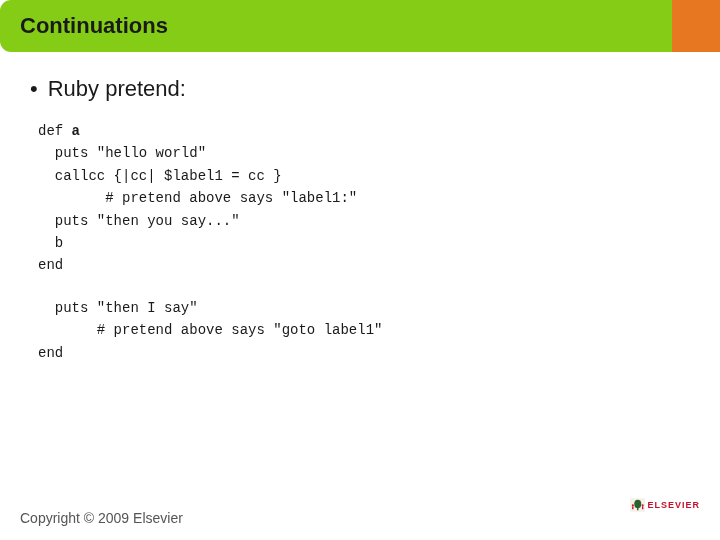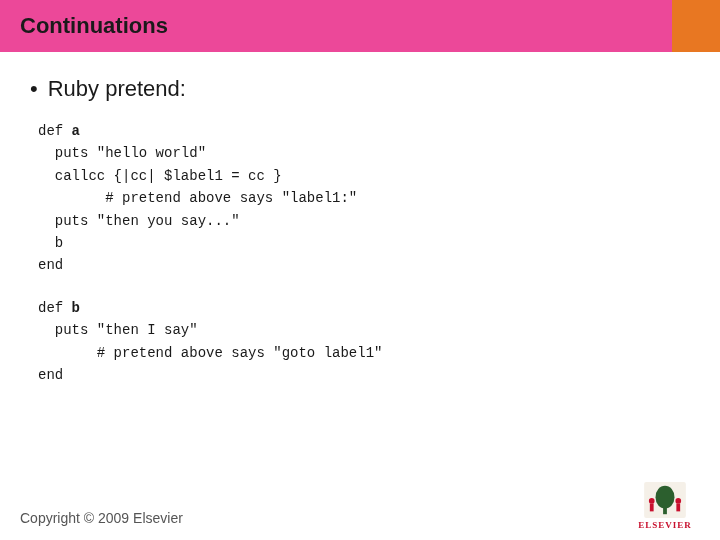--- a/index.html
+++ b/index.html
@@ -11,25 +11,26 @@
     body {
       width: 720px;
       height: 540px;
       background: #ffffff;
       font-family: Arial, Helvetica, sans-serif;
       overflow: hidden;
       position: relative;
     }
 
     .header {
-      background: #ec4899;
+      background: #84cc16;
       padding: 12px 20px;
       display: flex;
       align-items: center;
       min-height: 52px;
+      border-radius: 11px;
     }
 
     .header-title {
       font-size: 22px;
       font-weight: bold;
       color: #1a1a1a;
     }
 
     .orange-block {
       position: absolute;
@@ -86,25 +87,24 @@
       color: #555;
     }
 
     .elsevier-logo {
       position: absolute;
       bottom: 10px;
       right: 20px;
       width: 70px;
       height: 50px;
       display: flex;
-      flex-direction: column;
+      flex-direction: row;
       align-items: center;
       justify-content: flex-end;
       gap: 2px;
-      font-family: Liberation Serif, serif;
     }
 
     .elsevier-tree {
       width: 44px;
       height: 36px;
     }
 
     .elsevier-wordmark {
       font-size: 9px;
       font-weight: bold;
@@ -149,23 +149,20 @@
     <div class="code-block">
       &nbsp;&nbsp;b
     </div>
     <div class="code-block">
       end
     </div>
   </div>
 
   <div class="code-section">
     <div class="code-block">
-      <span>def </span><strong>b</strong>
-    </div>
-    <div class="code-block">
       &nbsp;&nbsp;puts "then I say"
     </div>
     <div class="code-block">
       &nbsp;&nbsp;&nbsp;&nbsp;&nbsp;&nbsp;&nbsp;# pretend above says "goto label1"
     </div>
     <div class="code-block">
       end
     </div>
   </div>
 

